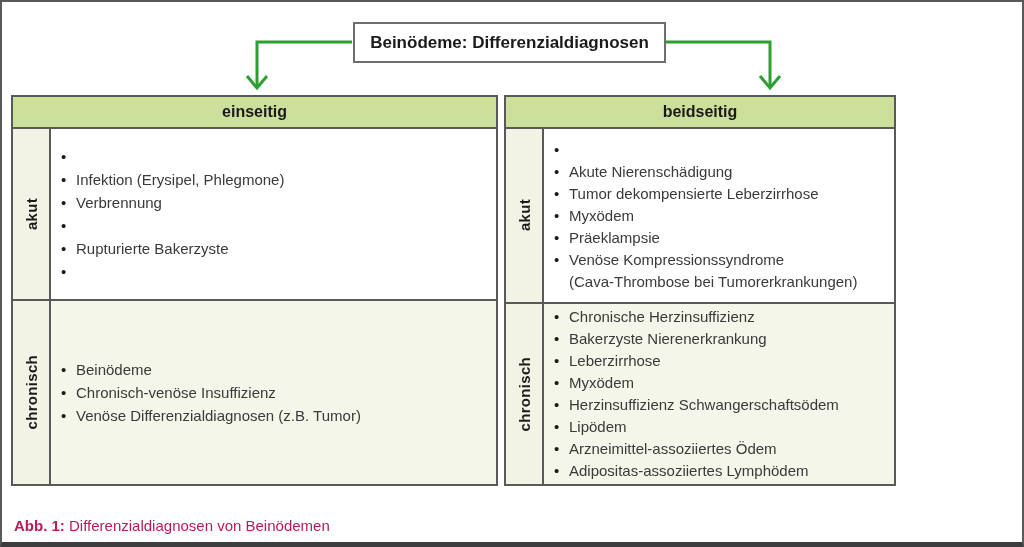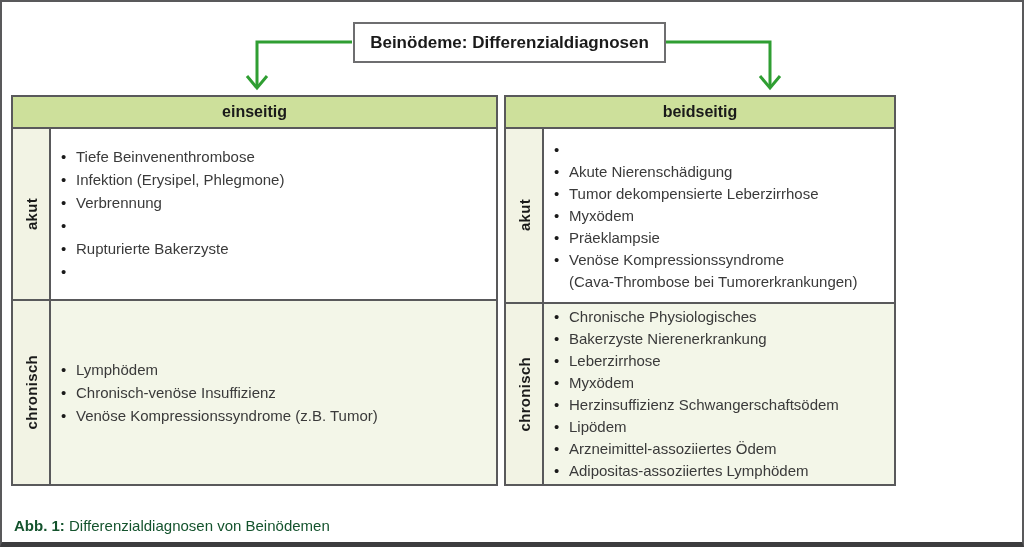--- a/index.html
+++ b/index.html
@@ -112,21 +112,21 @@
   .bullet-dot {
     flex: 0 0 15px;
     color: #1a1a1a;
     font-size: 15px;
   }
   .caption {
     position: absolute;
     left: 12px;
     top: 515px;
     font-size: 15px;
-    color: #14532d;
+    color: #be185d;
   }
   .caption .cap-label { font-weight: bold; }
 </style>
 </head>
 <body>
 
 <div class="canvas">
 
   <svg class="connectors" viewBox="0 0 1020 540">
     <g stroke="#2f9e32" stroke-width="3" fill="none">
@@ -146,21 +146,20 @@
   <div class="ddtable left">
     <div class="tbl-header">einseitig</div>
     <div class="tbl-row acute">
       <div class="row-label">
         <span class="rot">akut</span>
       </div>
       <div class="row-content">
           <div class="bullet-item">
             <div class="bullet-line">
               <span class="bullet-dot">•</span>
-              <span class="bullet-text">Tiefe Beinvenenthrombose</span>
             </div>
           </div>
           <div class="bullet-item">
             <div class="bullet-line">
               <span class="bullet-dot">•</span>
               <span class="bullet-text">Infektion (Erysipel, Phlegmone)</span>
             </div>
           </div>
           <div class="bullet-item">
             <div class="bullet-line">
@@ -187,33 +186,33 @@
         </div>
     </div>
     <div class="tbl-row chronic">
       <div class="row-label">
         <span class="rot">chronisch</span>
       </div>
       <div class="row-content">
           <div class="bullet-item">
             <div class="bullet-line">
               <span class="bullet-dot">•</span>
-              <span class="bullet-text">Lymphödem</span>
+              <span class="bullet-text">Beinödeme</span>
             </div>
           </div>
           <div class="bullet-item">
             <div class="bullet-line">
               <span class="bullet-dot">•</span>
               <span class="bullet-text">Chronisch-venöse Insuffizienz</span>
             </div>
           </div>
           <div class="bullet-item">
             <div class="bullet-line">
               <span class="bullet-dot">•</span>
-              <span class="bullet-text">Venöse Kompressionssyndrome (z.B. Tumor)</span>
+              <span class="bullet-text">Venöse Differenzialdiagnosen (z.B. Tumor)</span>
             </div>
           </div>
         </div>
     </div>
   </div>
 
   <div class="ddtable right">
     <div class="tbl-header">beidseitig</div>
     <div class="tbl-row acute">
       <div class="row-label">
@@ -262,21 +261,21 @@
         </div>
     </div>
     <div class="tbl-row chronic">
       <div class="row-label">
         <span class="rot">chronisch</span>
       </div>
       <div class="row-content">
           <div class="bullet-item">
             <div class="bullet-line">
               <span class="bullet-dot">•</span>
-              <span class="bullet-text">Chronische Physiologisches</span>
+              <span class="bullet-text">Chronische Herzinsuffizienz</span>
             </div>
           </div>
           <div class="bullet-item">
             <div class="bullet-line">
               <span class="bullet-dot">•</span>
               <span class="bullet-text">Bakerzyste Nierenerkrankung</span>
             </div>
           </div>
           <div class="bullet-item">
             <div class="bullet-line">

